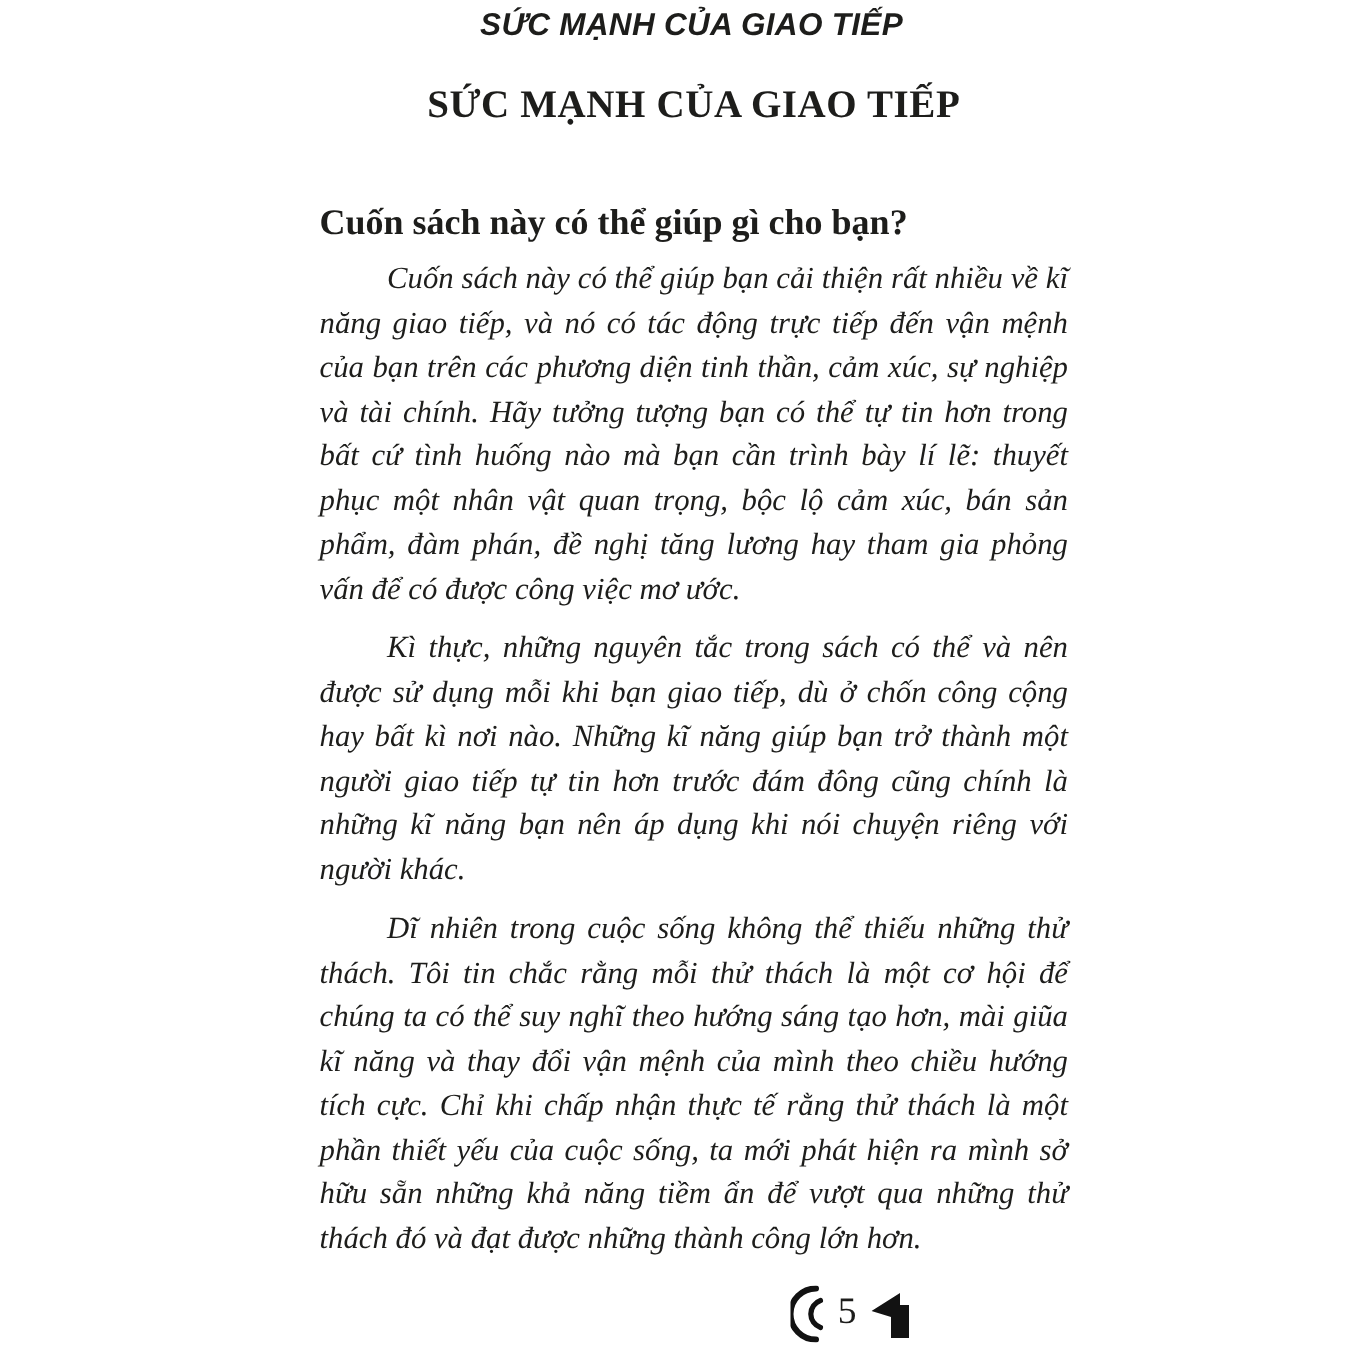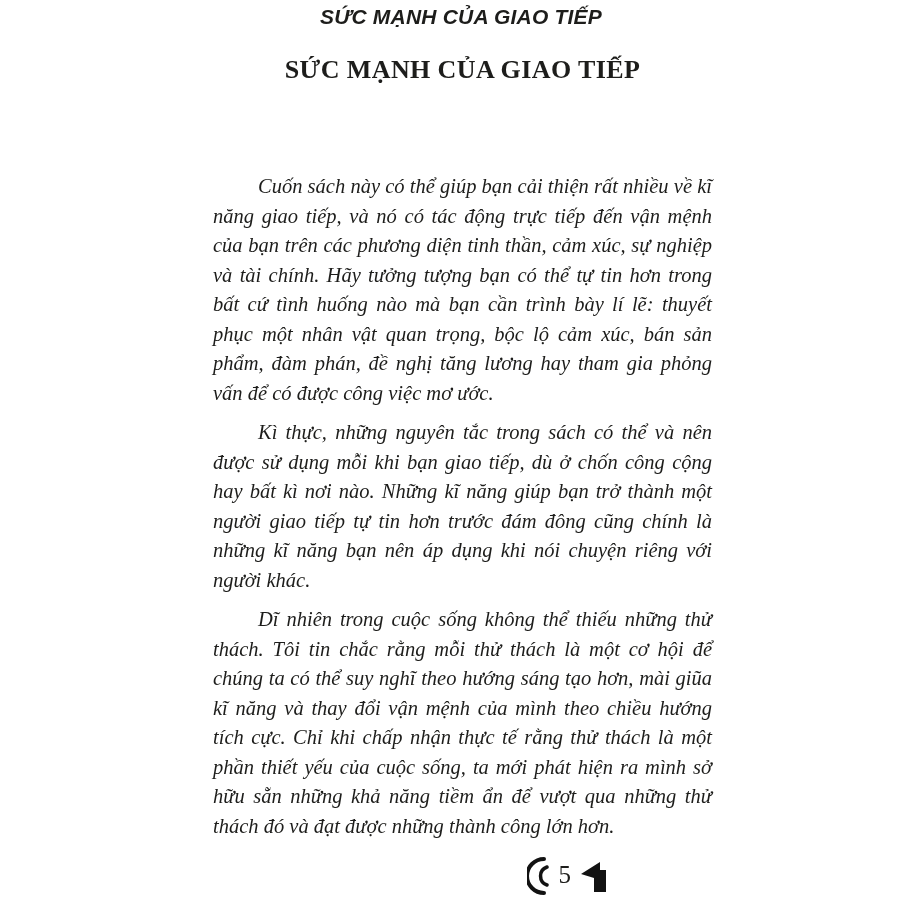--- a/index.html
+++ b/index.html
@@ -74,20 +74,21 @@
 </style>
 </head>
 <body>
 
 <div class="page">
 
   <div class="running-header">SỨC MẠNH CỦA GIAO TIẾP</div>
 
   <div class="page-title">SỨC MẠNH CỦA GIAO TIẾP</div>
 
+  <div class="section-heading">Cuốn sách này có thể giúp gì cho bạn?</div>
 
   <div class="body-text">
     <p>Cuốn sách này có thể giúp bạn cải thiện rất nhiều về kĩ năng giao tiếp, và nó có tác động trực tiếp đến vận mệnh của bạn trên các phương diện tinh thần, cảm xúc, sự nghiệp và tài chính. Hãy tưởng tượng bạn có thể tự tin hơn trong bất cứ tình huống nào mà bạn cần trình bày lí lẽ: thuyết phục một nhân vật quan trọng, bộc lộ cảm xúc, bán sản phẩm, đàm phán, đề nghị tăng lương hay tham gia phỏng vấn để có được công việc mơ ước.</p>
     <p>Kì thực, những nguyên tắc trong sách có thể và nên được sử dụng mỗi khi bạn giao tiếp, dù ở chốn công cộng hay bất kì nơi nào. Những kĩ năng giúp bạn trở thành một người giao tiếp tự tin hơn trước đám đông cũng chính là những kĩ năng bạn nên áp dụng khi nói chuyện riêng với người khác.</p>
     <p>Dĩ nhiên trong cuộc sống không thể thiếu những thử thách. Tôi tin chắc rằng mỗi thử thách là một cơ hội để chúng ta có thể suy nghĩ theo hướng sáng tạo hơn, mài giũa kĩ năng và thay đổi vận mệnh của mình theo chiều hướng tích cực. Chỉ khi chấp nhận thực tế rằng thử thách là một phần thiết yếu của cuộc sống, ta mới phát hiện ra mình sở hữu sẵn những khả năng tiềm ẩn để vượt qua những thử thách đó và đạt được những thành công lớn hơn.</p>
   </div>
 
   <div class="footer">
     <span class="icon">
       <svg width="22" height="38" viewBox="0 0 22 38" aria-hidden="true">

